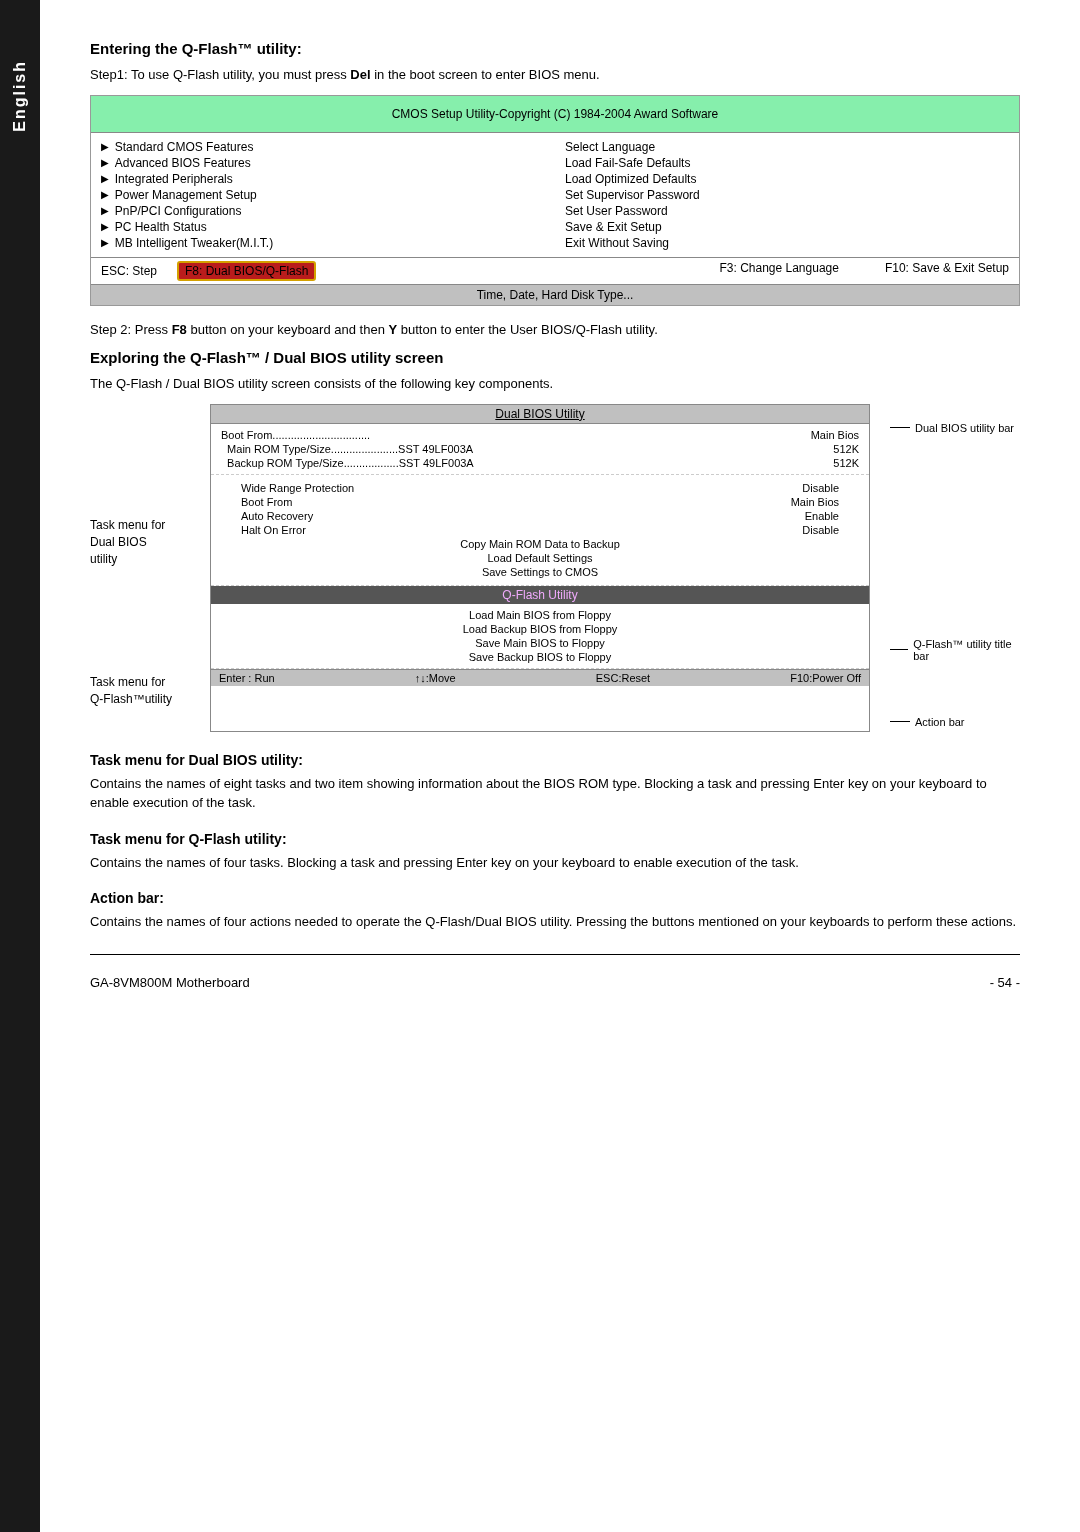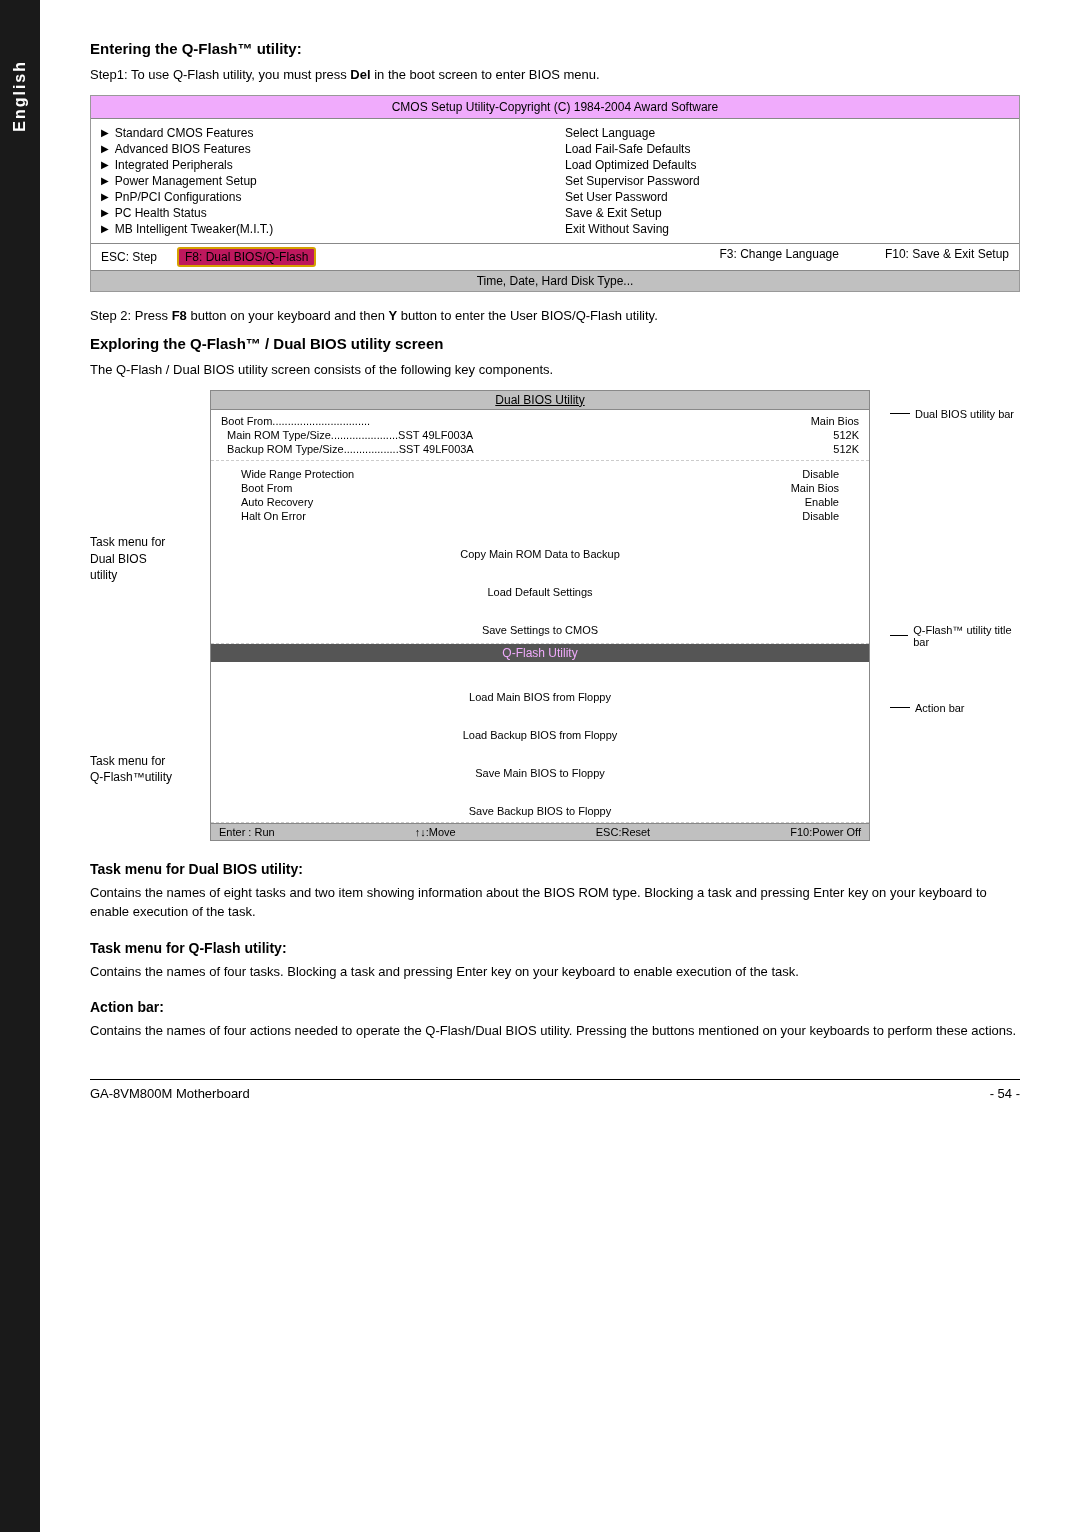--- a/index.html
+++ b/index.html
@@ -53,24 +53,24 @@
       line-height: 1.5;
     }
 
     
     .bios-box {
       border: 1px solid #999;
       margin-bottom: 14px;
       background: #fff;
     }
     .bios-title-bar {
-      background: #f0abfc;
+      background: #86efac;
       text-align: center;
       font-size: 12px;
-      padding: 4px 0;
+      padding: 11px 0;
       border-bottom: 1px solid #888;
     }
     .bios-content {
       display: flex;
       padding: 6px 10px;
       gap: 20px;
     }
     .bios-left, .bios-right {
       flex: 1;
     }
@@ -91,21 +91,21 @@
       padding: 3px 10px;
       font-size: 12px;
     }
     .bios-footer-left {
       display: flex;
       gap: 20px;
       align-items: center;
     }
     .bios-highlight {
       border: 2px solid #d4a000;
-      background: #be185d;
+      background: #b91c1c;
       padding: 1px 6px;
       border-radius: 3px;
       font-size: 12px;
     }
     .bios-bottom-bar {
       background: #c0c0c0;
       text-align: center;
       font-size: 12px;
       padding: 3px 0;
       border-top: 1px solid #888;
@@ -154,21 +154,20 @@
     }
     .dual-bios-row {
       display: flex;
       justify-content: space-between;
       align-items: center;
       padding: 1px 0;
     }
     .dual-bios-row-center {
       text-align: center;
       padding: 1px 0;
-      margin-top: 24px;
     }
     .qflash-title-bar {
       background: #555;
       color: #f0abfc;
       text-align: center;
       padding: 2px 0;
       font-size: 12px;
     }
     .dual-bios-action-bar {
       background: #c0c0c0;
@@ -206,22 +205,22 @@
       font-weight: bold;
       margin-top: 18px;
       margin-bottom: 6px;
     }
 
     
     .page-footer {
       border-top: 1px solid #000;
       display: flex;
       justify-content: space-between;
-      padding-top: 6px;
-      margin-top: 38px;
+      padding-top: 20px;
+      margin-top: 22px;
       font-size: 13px;
     }
   </style>
 </head>
 <body>
 
 <div class="sidebar">
   <span class="sidebar-label">English</span>
 </div>
 

